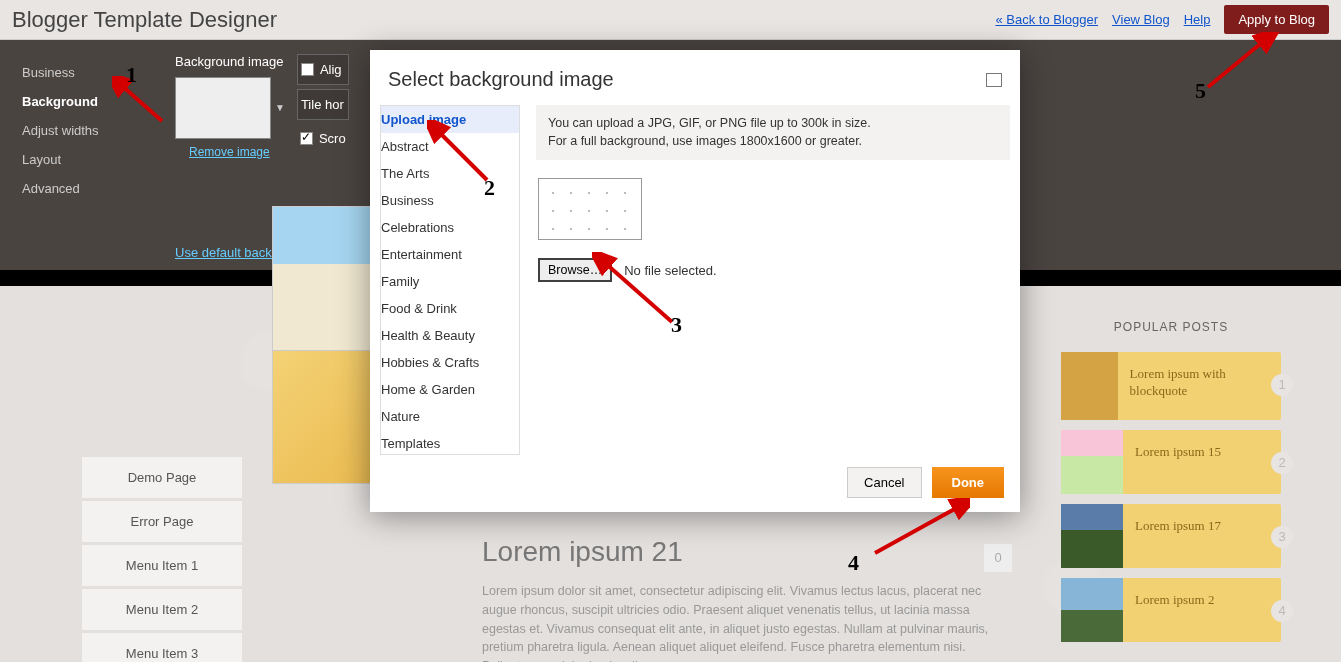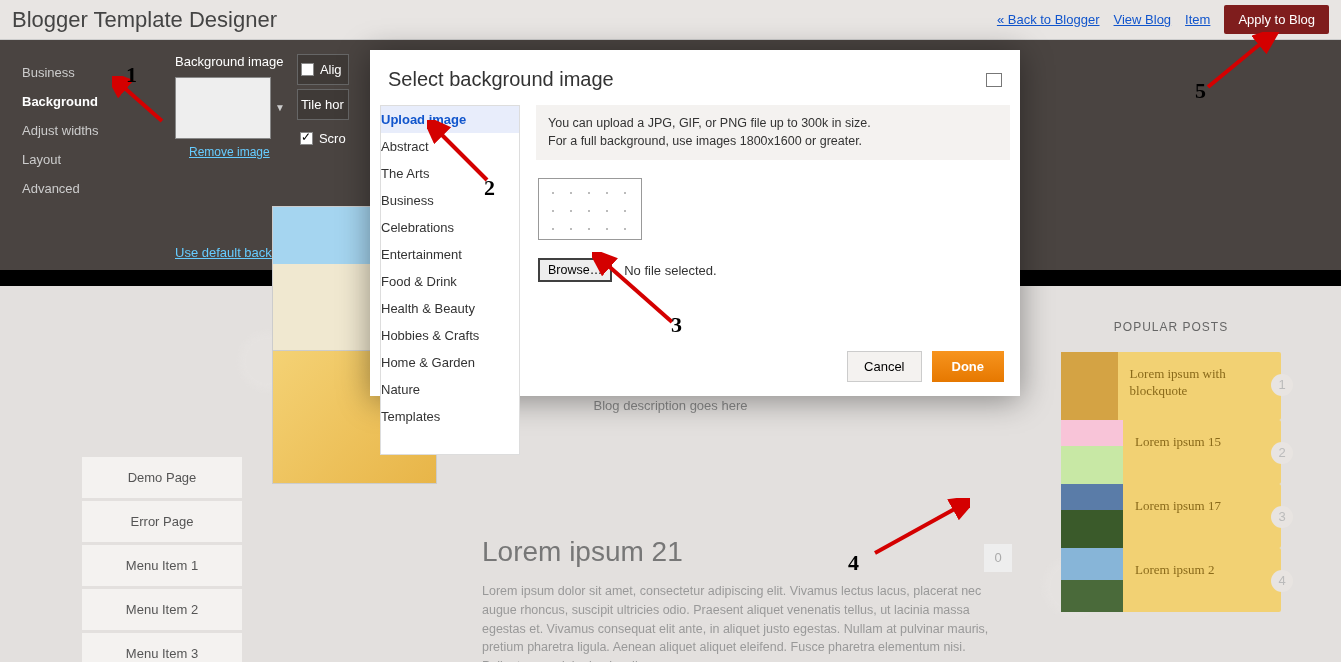--- a/index.html
+++ b/index.html
@@ -35,29 +35,29 @@
 .nav-item{background:#f4f2f0;text-align:center;padding:13px 0;font-size:13px;color:#555;margin-bottom:3px;cursor:pointer}
 .main-col{position:absolute;left:272px;top:40px;width:740px}
 .post-img{width:165px;height:158px;background:linear-gradient(135deg,#f5d478,#e8b548);border:1px solid #ccc;float:left}
 .post-img.big{width:190px;height:145px;background:linear-gradient(180deg,#a5d5f0 40%,#f0e8d0 40%);margin-top:-330px}
 .post-box{position:absolute;top:210px;left:0;width:740px}
 .post-title{font-size:28px;color:#777;margin:0 0 14px 210px;font-weight:normal}
 .post-text{font-size:12.5px;color:#999;line-height:1.5;margin-left:210px}
 .zero-badge{position:absolute;right:0;top:218px;width:28px;height:28px;background:#eee;color:#aaa;text-align:center;line-height:28px;font-size:13px}
 .pop-widget{position:absolute;right:60px;top:34px;width:220px}
 .pop-title{text-align:center;font-size:12px;color:#666;letter-spacing:1px;margin-bottom:18px}
-.pop-item{display:flex;background:#f2d173;height:64px;border-radius:2px;position:relative;cursor:pointer}
+.pop-item{display:flex;background:#f2d173;margin-bottom:10px;height:64px;border-radius:2px;position:relative;cursor:pointer}
 .pop-item.tall{height:68px}
 .pop-thumb{width:62px;height:100%;background:#d4a344}
 .pop-thumb.t2{background:linear-gradient(180deg,#f8c4d8 40%,#c8e8a5 40%)}
 .pop-thumb.t3{background:linear-gradient(180deg,#5a7ca8 40%,#3a5a2a 40%)}
 .pop-thumb.t4{background:linear-gradient(180deg,#87b5d8 50%,#4a6a3a 50%)}
 .pop-label{font-size:13px;color:#8a6a1a;padding:14px 8px 0 12px;font-family:"Comic Sans MS",cursive;line-height:1.3}
 .pop-num{position:absolute;right:-12px;top:22px;width:22px;height:22px;background:#e8e4e1;border-radius:50%;color:#bbb;font-size:13px;text-align:center;line-height:22px}
-.modal{position:absolute;left:370px;top:50px;width:650px;height:346px;background:#fff;box-shadow:0 4px 30px rgba(0,0,0,.4);z-index:50}
+.modal{position:absolute;left:370px;top:50px;width:650px;height:462px;background:#fff;box-shadow:0 4px 30px rgba(0,0,0,.4);z-index:50}
 .modal-head{display:flex;align-items:center;padding:18px 18px 14px}
 .modal-title{font-size:20px;color:#333;flex:1}
 .modal-winicon{width:16px;height:14px;border:1px solid #777}
 .modal-body{display:flex;padding:0 10px;gap:16px;height:350px}
 .cat-list{width:140px;border:1px solid #ddd;overflow-y:auto;background:#fff}
 .cat-item{padding:6px 0;font-size:13px;color:#333;cursor:pointer}
 .cat-item.sel{background:#e8edfb;color:#1155cc;font-weight:bold}
 .upload-panel{flex:1}
 .upload-info{background:#f4f2f0;padding:10px 12px;font-size:12.5px;color:#333;line-height:1.4}
 .preview-sq{width:104px;height:62px;border:1px solid #999;margin:18px 0 18px 2px;background-image:radial-gradient(#bbb 1px,transparent 1px);background-size:18px 18px;background-position:5px 5px}
@@ -74,21 +74,21 @@
 .arrow{position:absolute;z-index:99}
 </style>
 </head>
 <body>
 
 <div class="top-bar">
   <div class="app-title">Blogger Template Designer</div>
   <div class="top-links">
     <a>« Back to Blogger</a>
     <a>View Blog</a>
-    <a>Item</a>
+    <a>Help</a>
     <button class="apply-btn">Apply to Blog</button>
   </div>
 </div>
 
 <div class="designer-panel">
   <div class="sidebar">
     <div class="sidebar-item">Business</div>
     <div class="sidebar-item active">Background</div>
     <div class="sidebar-item">Adjust widths</div>
     <div class="sidebar-item">Layout</div>
@@ -173,20 +173,21 @@
     <div class="modal-winicon"></div>
   </div>
   <div class="modal-body">
     <div class="cat-list">
       <div class="cat-item sel">Upload image</div>
       <div class="cat-item">Abstract</div>
       <div class="cat-item">The Arts</div>
       <div class="cat-item">Business</div>
       <div class="cat-item">Celebrations</div>
       <div class="cat-item">Entertainment</div>
+      <div class="cat-item">Family</div>
       <div class="cat-item">Food &amp; Drink</div>
       <div class="cat-item">Health &amp; Beauty</div>
       <div class="cat-item">Hobbies &amp; Crafts</div>
       <div class="cat-item">Home &amp; Garden</div>
       <div class="cat-item">Nature</div>
       <div class="cat-item">Templates</div>
     </div>
     <div class="upload-panel">
       <div class="upload-info">
         <div>You can upload a JPG, GIF, or PNG file up to 300k in size.</div>

